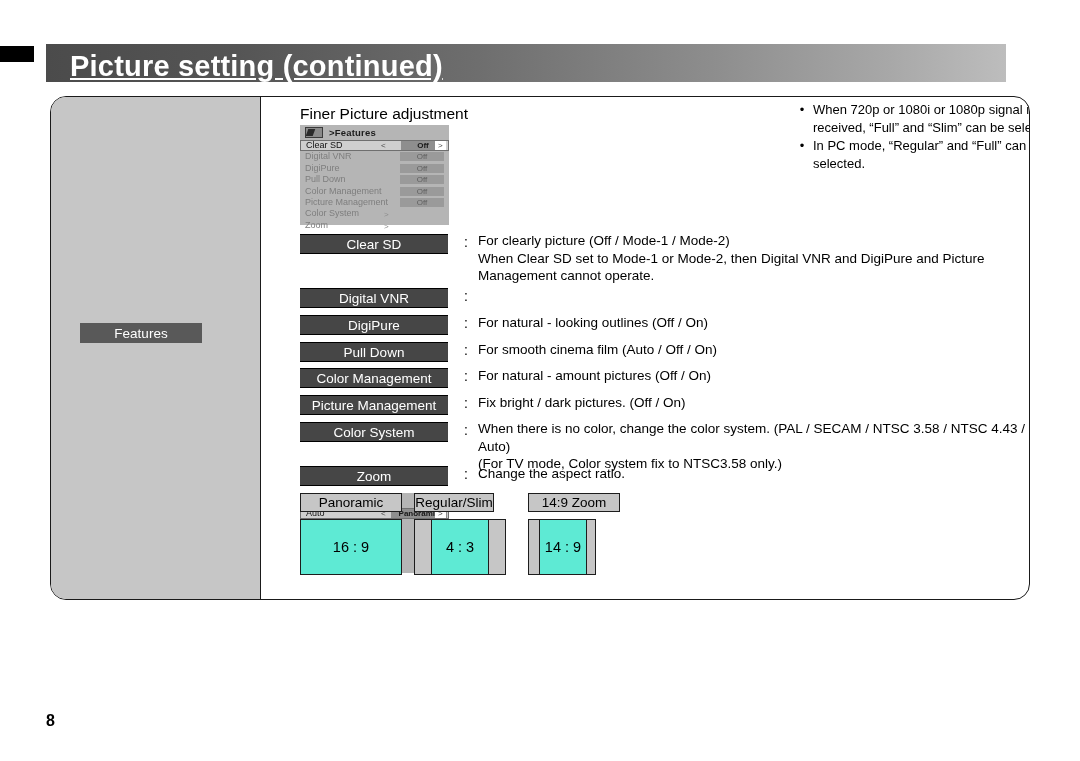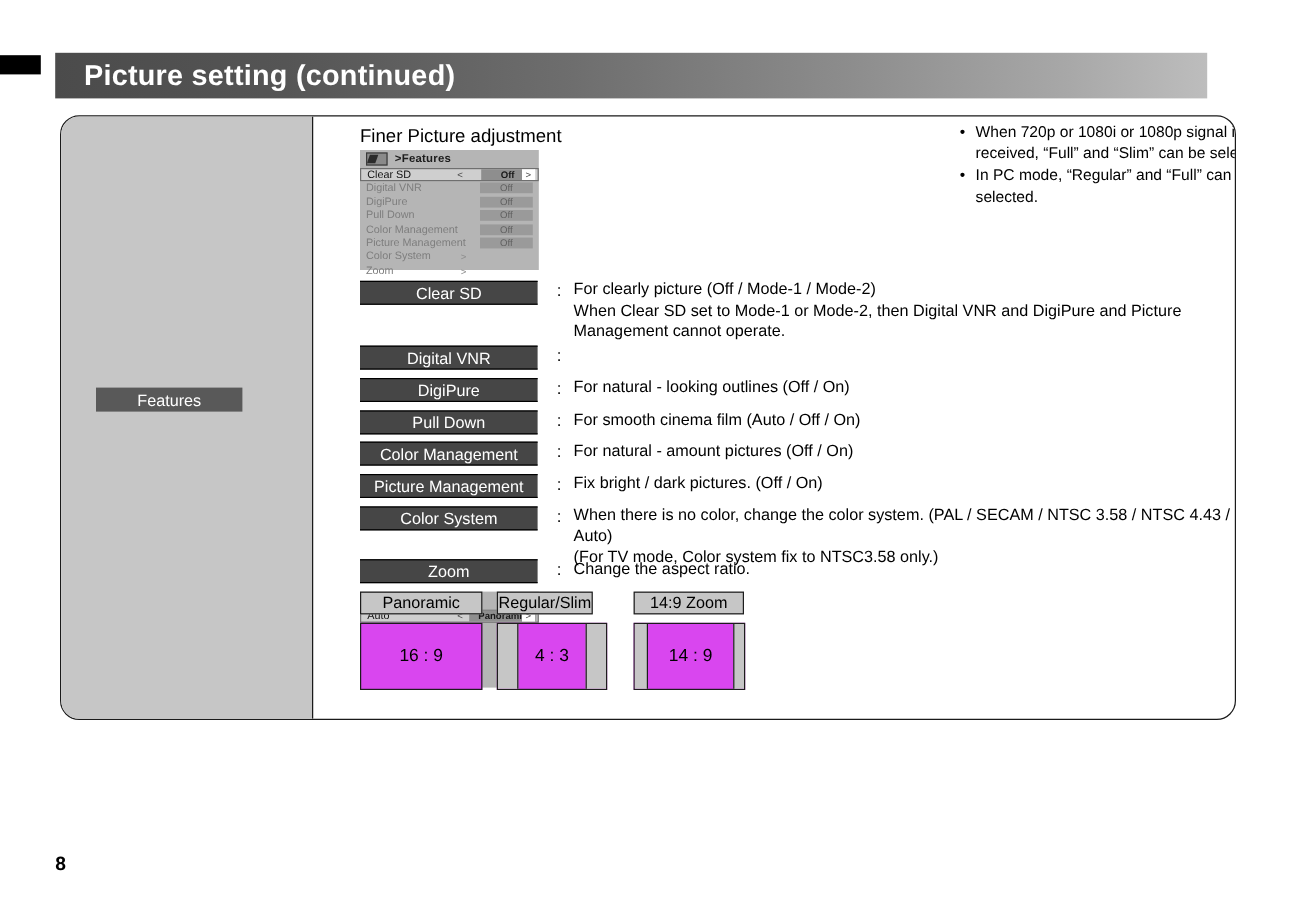--- a/index.html
+++ b/index.html
@@ -31,25 +31,26 @@
     left: 46px;
     top: 44px;
     width: 960px;
     height: 38px;
     background: linear-gradient(to right, #4b4b4b 0%, #555555 20%, #6e6e6e 45%, #8e8e8e 70%, #a8a8a8 88%, #bdbdbd 100%);
   }
   #header-title {
     position: absolute;
     left: 70px;
     top: 50px;
-    font-size: 24px;
+    font-size: 29px;
     font-weight: bold;
     color: #ffffff;
     letter-spacing: 0.2px;
     white-space: nowrap;
+    text-decoration: underline;
   }
 
   
   #panel {
     position: absolute;
     left: 50px;
     top: 96px;
     width: 980px;
     height: 504px;
     border: 1.2px solid #1a1a1a;
@@ -226,21 +227,21 @@
     display: flex;
     align-items: center;
     justify-content: center;
     color: #000;
   }
   .ratio-box {
     position: absolute;
     height: 56px;
     border: 1.4px solid #1d1d1d;
     box-sizing: border-box;
-    background: #d946ef;
+    background: #5eead4;
     display: flex;
     align-items: stretch;
   }
   .pillar {
     background: #c6c6c6;
     border-right: 1.2px solid #1d1d1d;
     flex: 0 0 auto;
   }
   .pillar.right {
     border-right: none;
@@ -399,21 +400,21 @@
           <span>Regular/Slim</span>
         </div>
         <div class="ratio-box" style="left: 182px; top: 422px; width: 92px;">
           <div class="pillar" style="width: 16px;"></div>
           <div class="ratio-center">4 : 3</div>
           <div class="pillar right" style="width: 16px;"></div>
         </div>
         <div class="ratio-label" style="left: 296px; top: 396px; width: 92px;">
           <span>14:9 Zoom</span>
         </div>
-        <div class="ratio-box" style="left: 296px; top: 422px; width: 93px;">
+        <div class="ratio-box" style="left: 296px; top: 422px; width: 68px;">
           <div class="pillar" style="width: 10px;"></div>
           <div class="ratio-center">14 : 9</div>
           <div class="pillar right" style="width: 8px;"></div>
         </div>
       </div>
 
     <div id="bullets">
         <div class="bullet">
           <span class="bullet-dot">•</span>
           <span class="bullet-text">When 720p or 1080i or 1080p signal is received, “Full” and “Slim” can be selected.</span>

